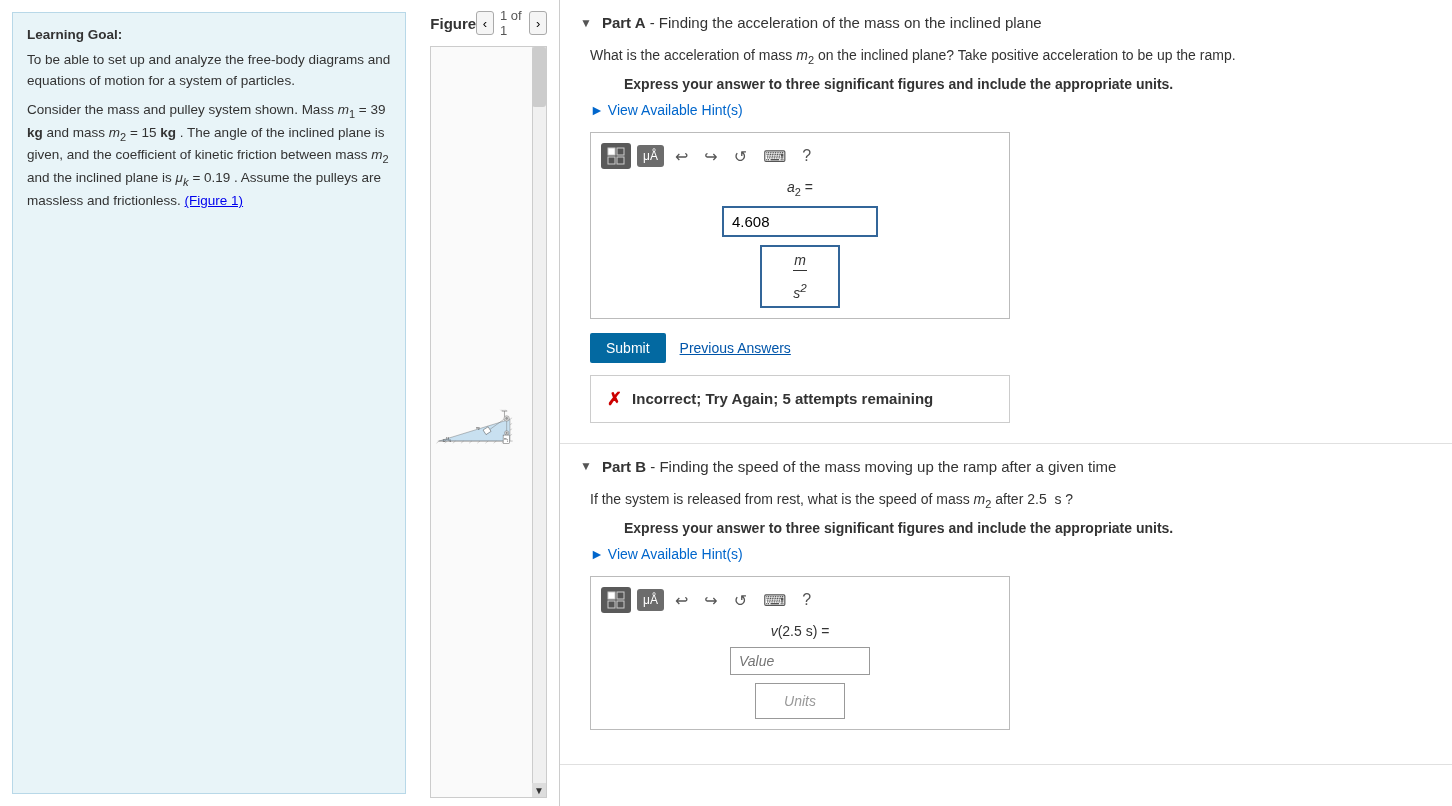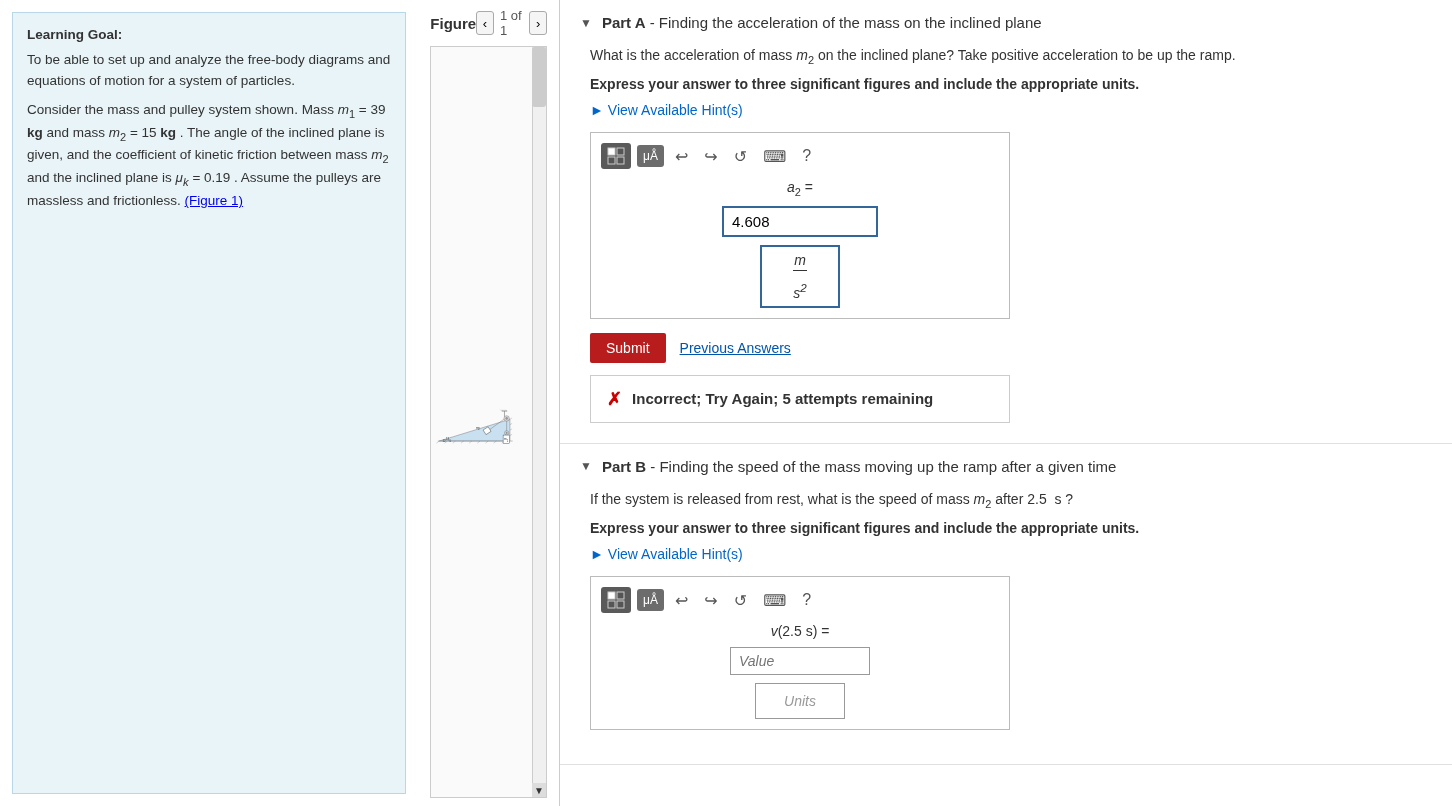--- a/index.html
+++ b/index.html
@@ -182,20 +182,21 @@
     .question-text {
       margin-bottom: 8px;
       font-size: 14px;
       line-height: 1.5;
     }
 
     .instruction-text {
       font-weight: bold;
       margin-bottom: 10px;
       font-size: 14px;
+      margin-left: 34px;
     }
 
     .hint-link {
       color: #0066cc;
       text-decoration: none;
       font-size: 14px;
       display: inline-flex;
       align-items: center;
       gap: 4px;
       margin-bottom: 14px;
@@ -294,21 +295,21 @@
 
     
     .submit-row {
       display: flex;
       align-items: center;
       gap: 14px;
       margin-bottom: 12px;
     }
 
     .submit-btn {
-      background: #b91c1c;
+      background: #0369a1;
       color: #fff;
       border: none;
       padding: 7px 16px;
       font-size: 14px;
       cursor: pointer;
       border-radius: 2px;
     }
 
     .prev-answers-link {
       color: #0055aa;

